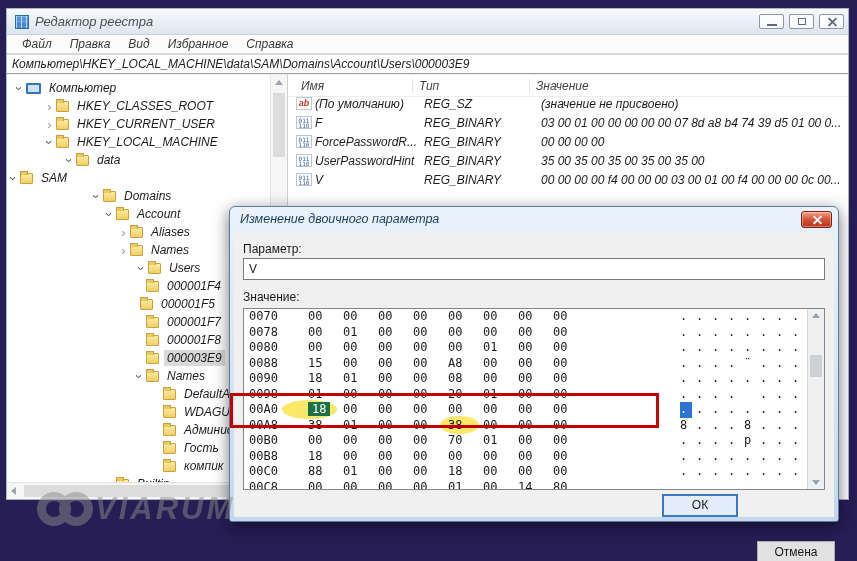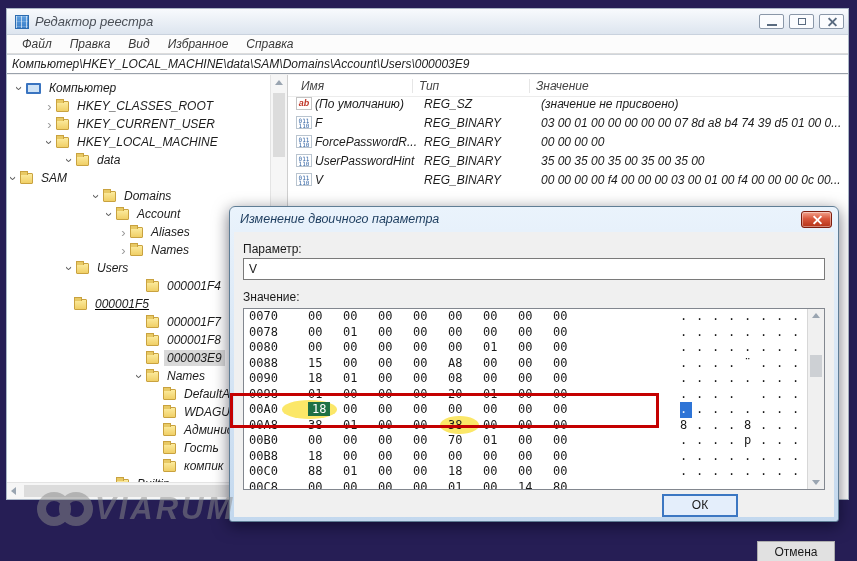--- a/index.html
+++ b/index.html
@@ -205,31 +205,31 @@
           <div class="tree-row" style="padding-left: 110px;">
             <span class="exp ">›</span>
             <span class="folder-ic"></span>
             <span class="tree-label">Aliases</span>
           </div>
           <div class="tree-row" style="padding-left: 110px;">
             <span class="exp ">›</span>
             <span class="folder-ic"></span>
             <span class="tree-label">Names</span>
           </div>
-          <div class="tree-row" style="padding-left: 56px;">
+          <div class="tree-row" style="padding-left: 88px; margin-left: 40px;">
             <span class="exp open">›</span>
             <span class="folder-ic"></span>
             <span class="tree-label">Users</span>
           </div>
           <div class="tree-row" style="padding-left: 126px;">
             <span class="exp"></span>
             <span class="folder-ic"></span>
             <span class="tree-label">000001F4</span>
           </div>
-          <div class="tree-row" style="padding-left: 54px; text-decoration: underline;">
+          <div class="tree-row" style="padding-left: 120px;">
             <span class="exp"></span>
             <span class="folder-ic"></span>
             <span class="tree-label">000001F5</span>
           </div>
           <div class="tree-row" style="padding-left: 126px;">
             <span class="exp"></span>
             <span class="folder-ic"></span>
             <span class="tree-label">000001F7</span>
           </div>
           <div class="tree-row" style="padding-left: 126px;">

